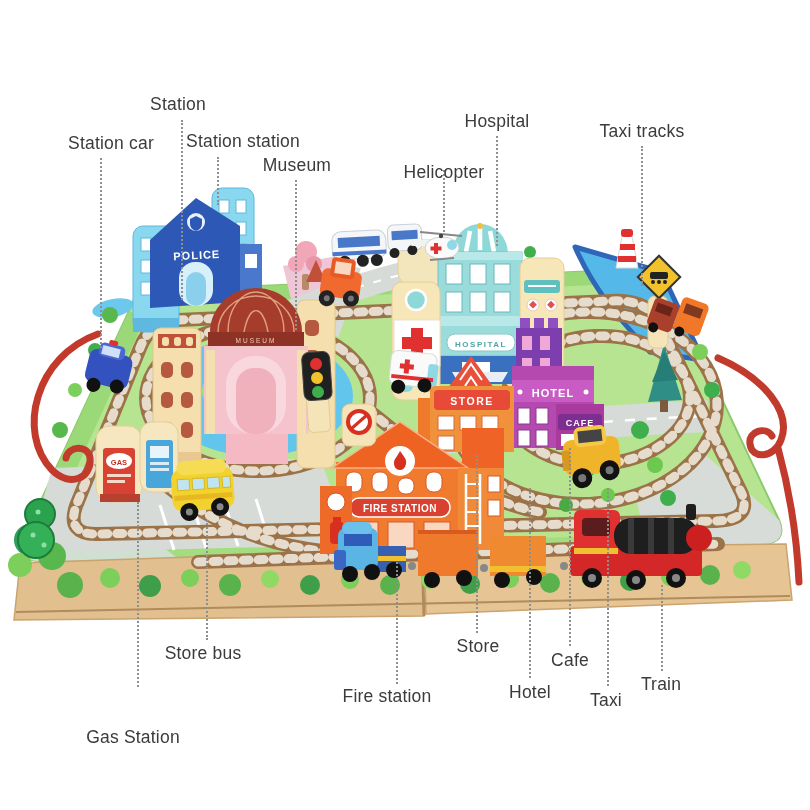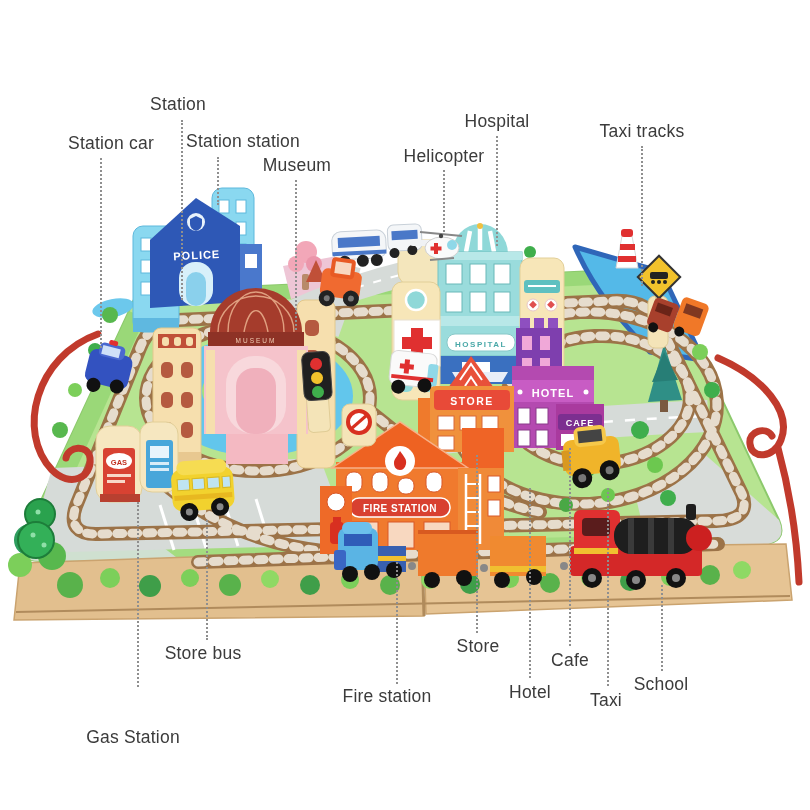--- a/index.html
+++ b/index.html
@@ -554,24 +554,24 @@
 <div class="lline" style="left:529px;top:488px;height:190px"></div>
 <div class="lline" style="left:569px;top:448px;height:198px"></div>
 <div class="lline" style="left:607px;top:488px;height:198px"></div>
 <div class="lline" style="left:661px;top:585px;height:86px"></div>
 
 <div class="label" style="left:178px;top:94px">Station</div>
 <div class="label" style="left:111px;top:133px">Station car</div>
 <div class="label" style="left:243px;top:131px">Station station</div>
 <div class="label" style="left:297px;top:155px">Museum</div>
 <div class="label" style="left:497px;top:111px">Hospital</div>
-<div class="label" style="left:444px;top:146px">Helicopter</div>
+<div class="label" style="left:444px;top:162px">Helicopter</div>
 <div class="label" style="left:642px;top:121px">Taxi tracks</div>
 <div class="label" style="left:203px;top:643px">Store bus</div>
 <div class="label" style="left:133px;top:727px">Gas Station</div>
 <div class="label" style="left:387px;top:686px">Fire station</div>
 <div class="label" style="left:478px;top:636px">Store</div>
 <div class="label" style="left:530px;top:682px">Hotel</div>
 <div class="label" style="left:570px;top:650px">Cafe</div>
 <div class="label" style="left:606px;top:690px">Taxi</div>
-<div class="label" style="left:661px;top:674px">School</div>
+<div class="label" style="left:661px;top:674px">Train</div>
 
 </div>
 
 </body></html>

